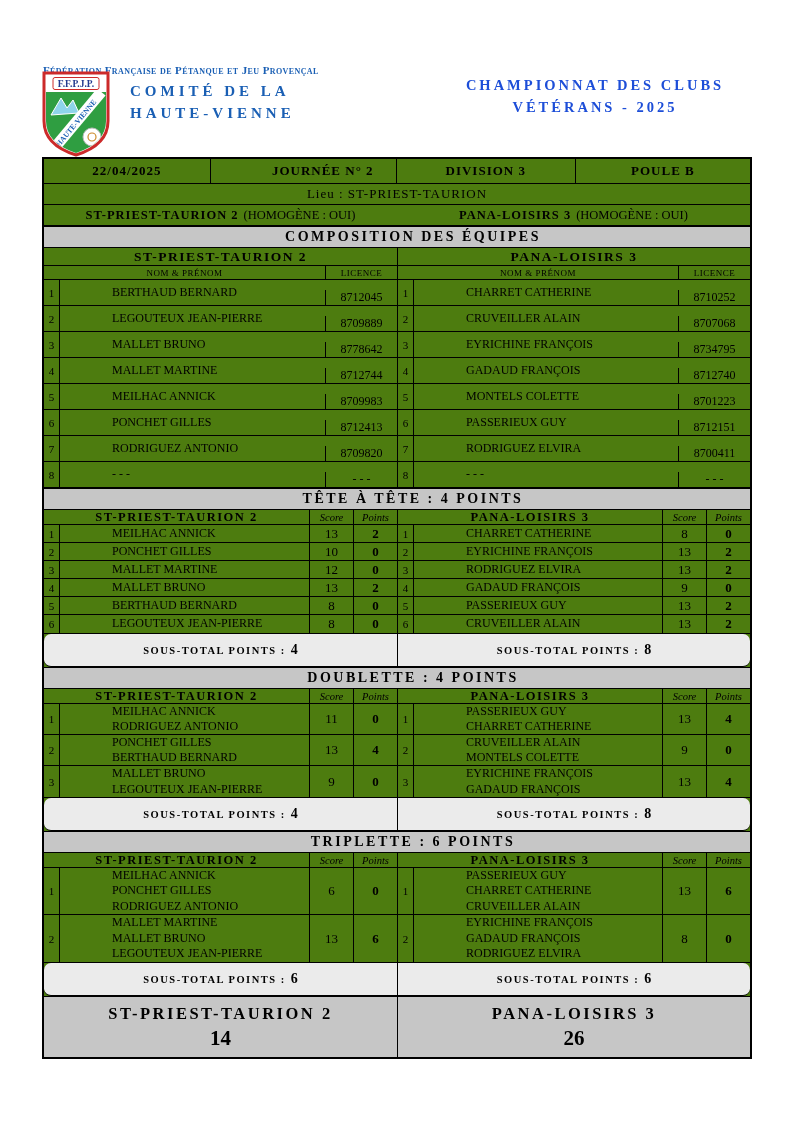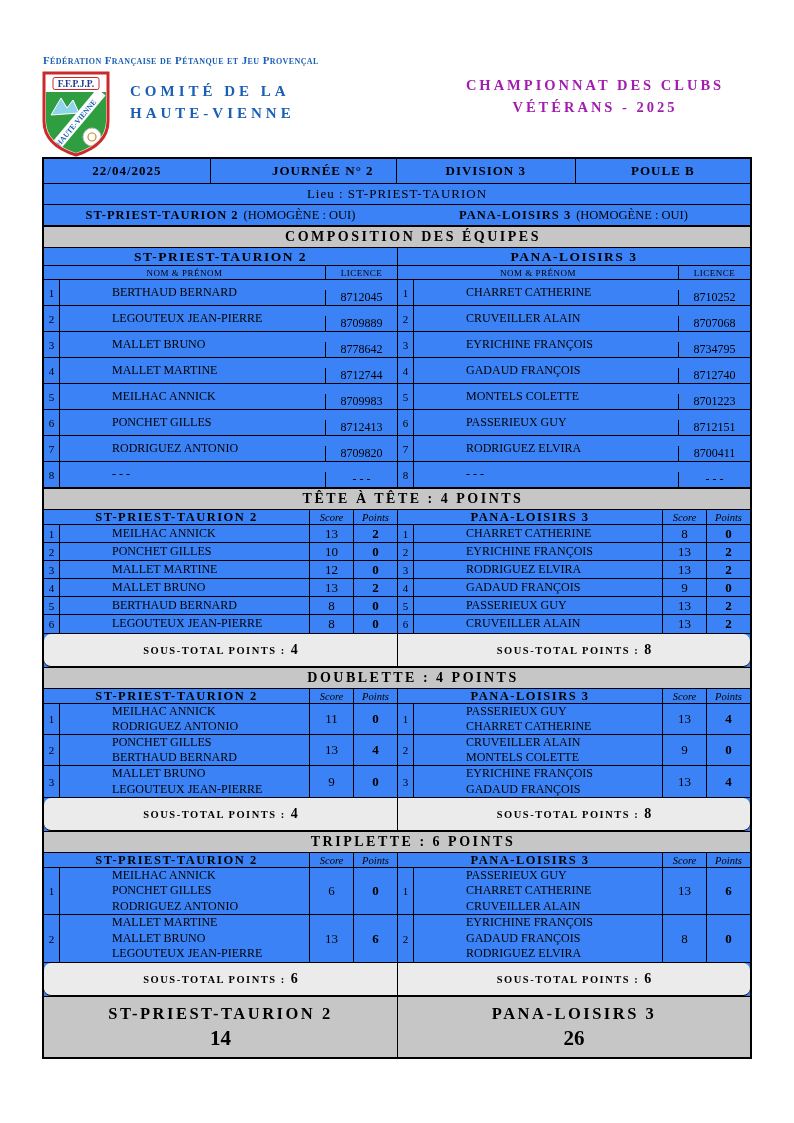--- a/index.html
+++ b/index.html
@@ -1,30 +1,30 @@
 <!DOCTYPE html>
 <html><head>
 <meta charset="utf-8">
 <style>
   * { margin:0; padding:0; box-sizing:border-box; }
   html,body { background:#fff; }
   body { width:794px; height:1123px; font-family:"Liberation Serif", serif; color:#000; position:relative; }
   .page { position:absolute; inset:0; background:#fff; }
 
   
-  .fed-line { position:absolute; left:43px; top:54px; font-size:11px; font-weight:bold;
+  .fed-line { position:absolute; left:43px; top:64px; font-size:11px; font-weight:bold;
               font-variant:small-caps; color:#1a5fb4; letter-spacing:.4px; }
   .logo-wrap { position:absolute; left:40px; top:71px; }
   .committee { position:absolute; left:130px; top:80px; color:#1a5fb4; font-weight:bold;
                font-size:15px; letter-spacing:4px; line-height:22px; }
   .main-title { position:absolute; left:420px; top:74px; width:350px; text-align:center;
-                color:#a21caf; font-weight:bold; font-size:14.5px; letter-spacing:3px; line-height:22px; }
+                color:#1d4ed8; font-weight:bold; font-size:14.5px; letter-spacing:3px; line-height:22px; }
 
   
-  .sheet { position:absolute; left:42px; top:157px; width:710px; border:2px solid #000; background:#3b82f6; }
+  .sheet { position:absolute; left:42px; top:157px; width:710px; border:2px solid #000; background:#4d7c0f; }
   .row { display:flex; border-bottom:1px solid #000; align-items:stretch; }
   .row:last-child { border-bottom:none; }
   .cell { display:flex; align-items:center; justify-content:center; }
   .bl { border-left:1px solid #000; }
 
   .meta-row { height:25px; }
   .meta-row .cell { font-weight:bold; font-size:13px; letter-spacing:1px; }
   .c-date { width:23.5%; } .c-journee { width:26.3%;padding-left:39px; } .c-division { width:25.4%; } .c-poule { width:24.8%; }
 
   .lieu-row { height:21px; justify-content:center; font-weight:normal; font-size:13px; letter-spacing:1px; }

